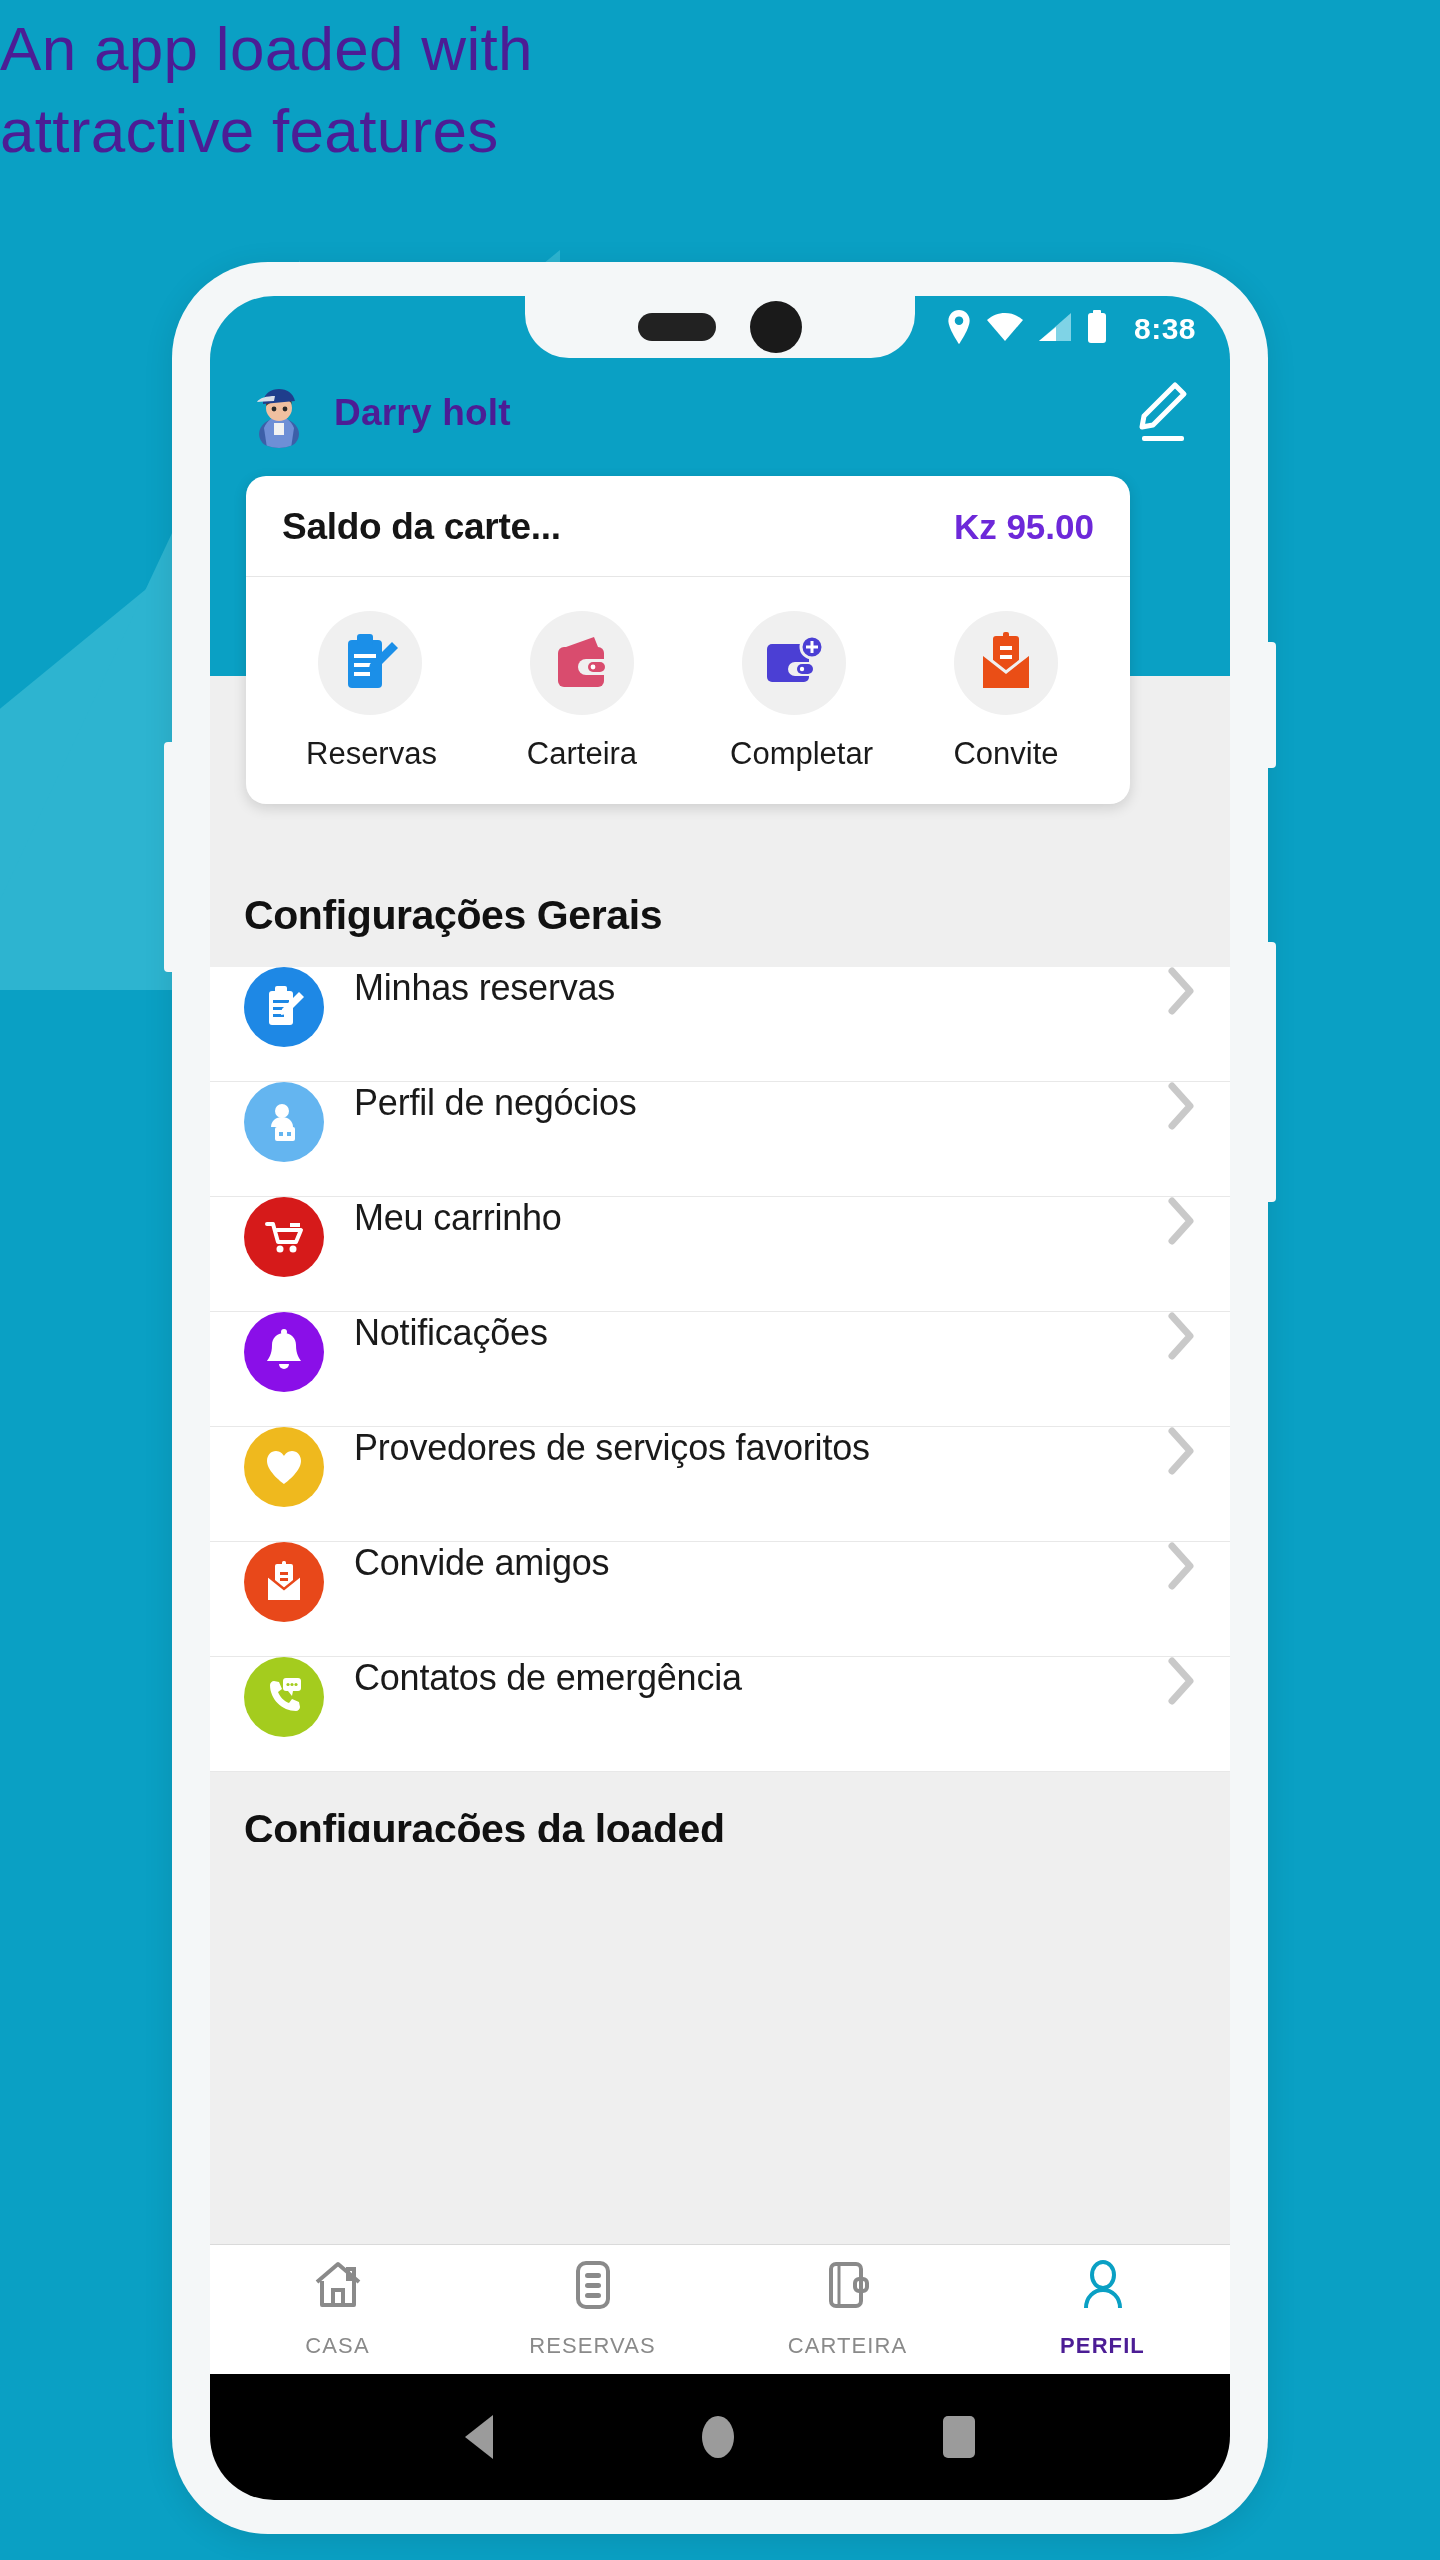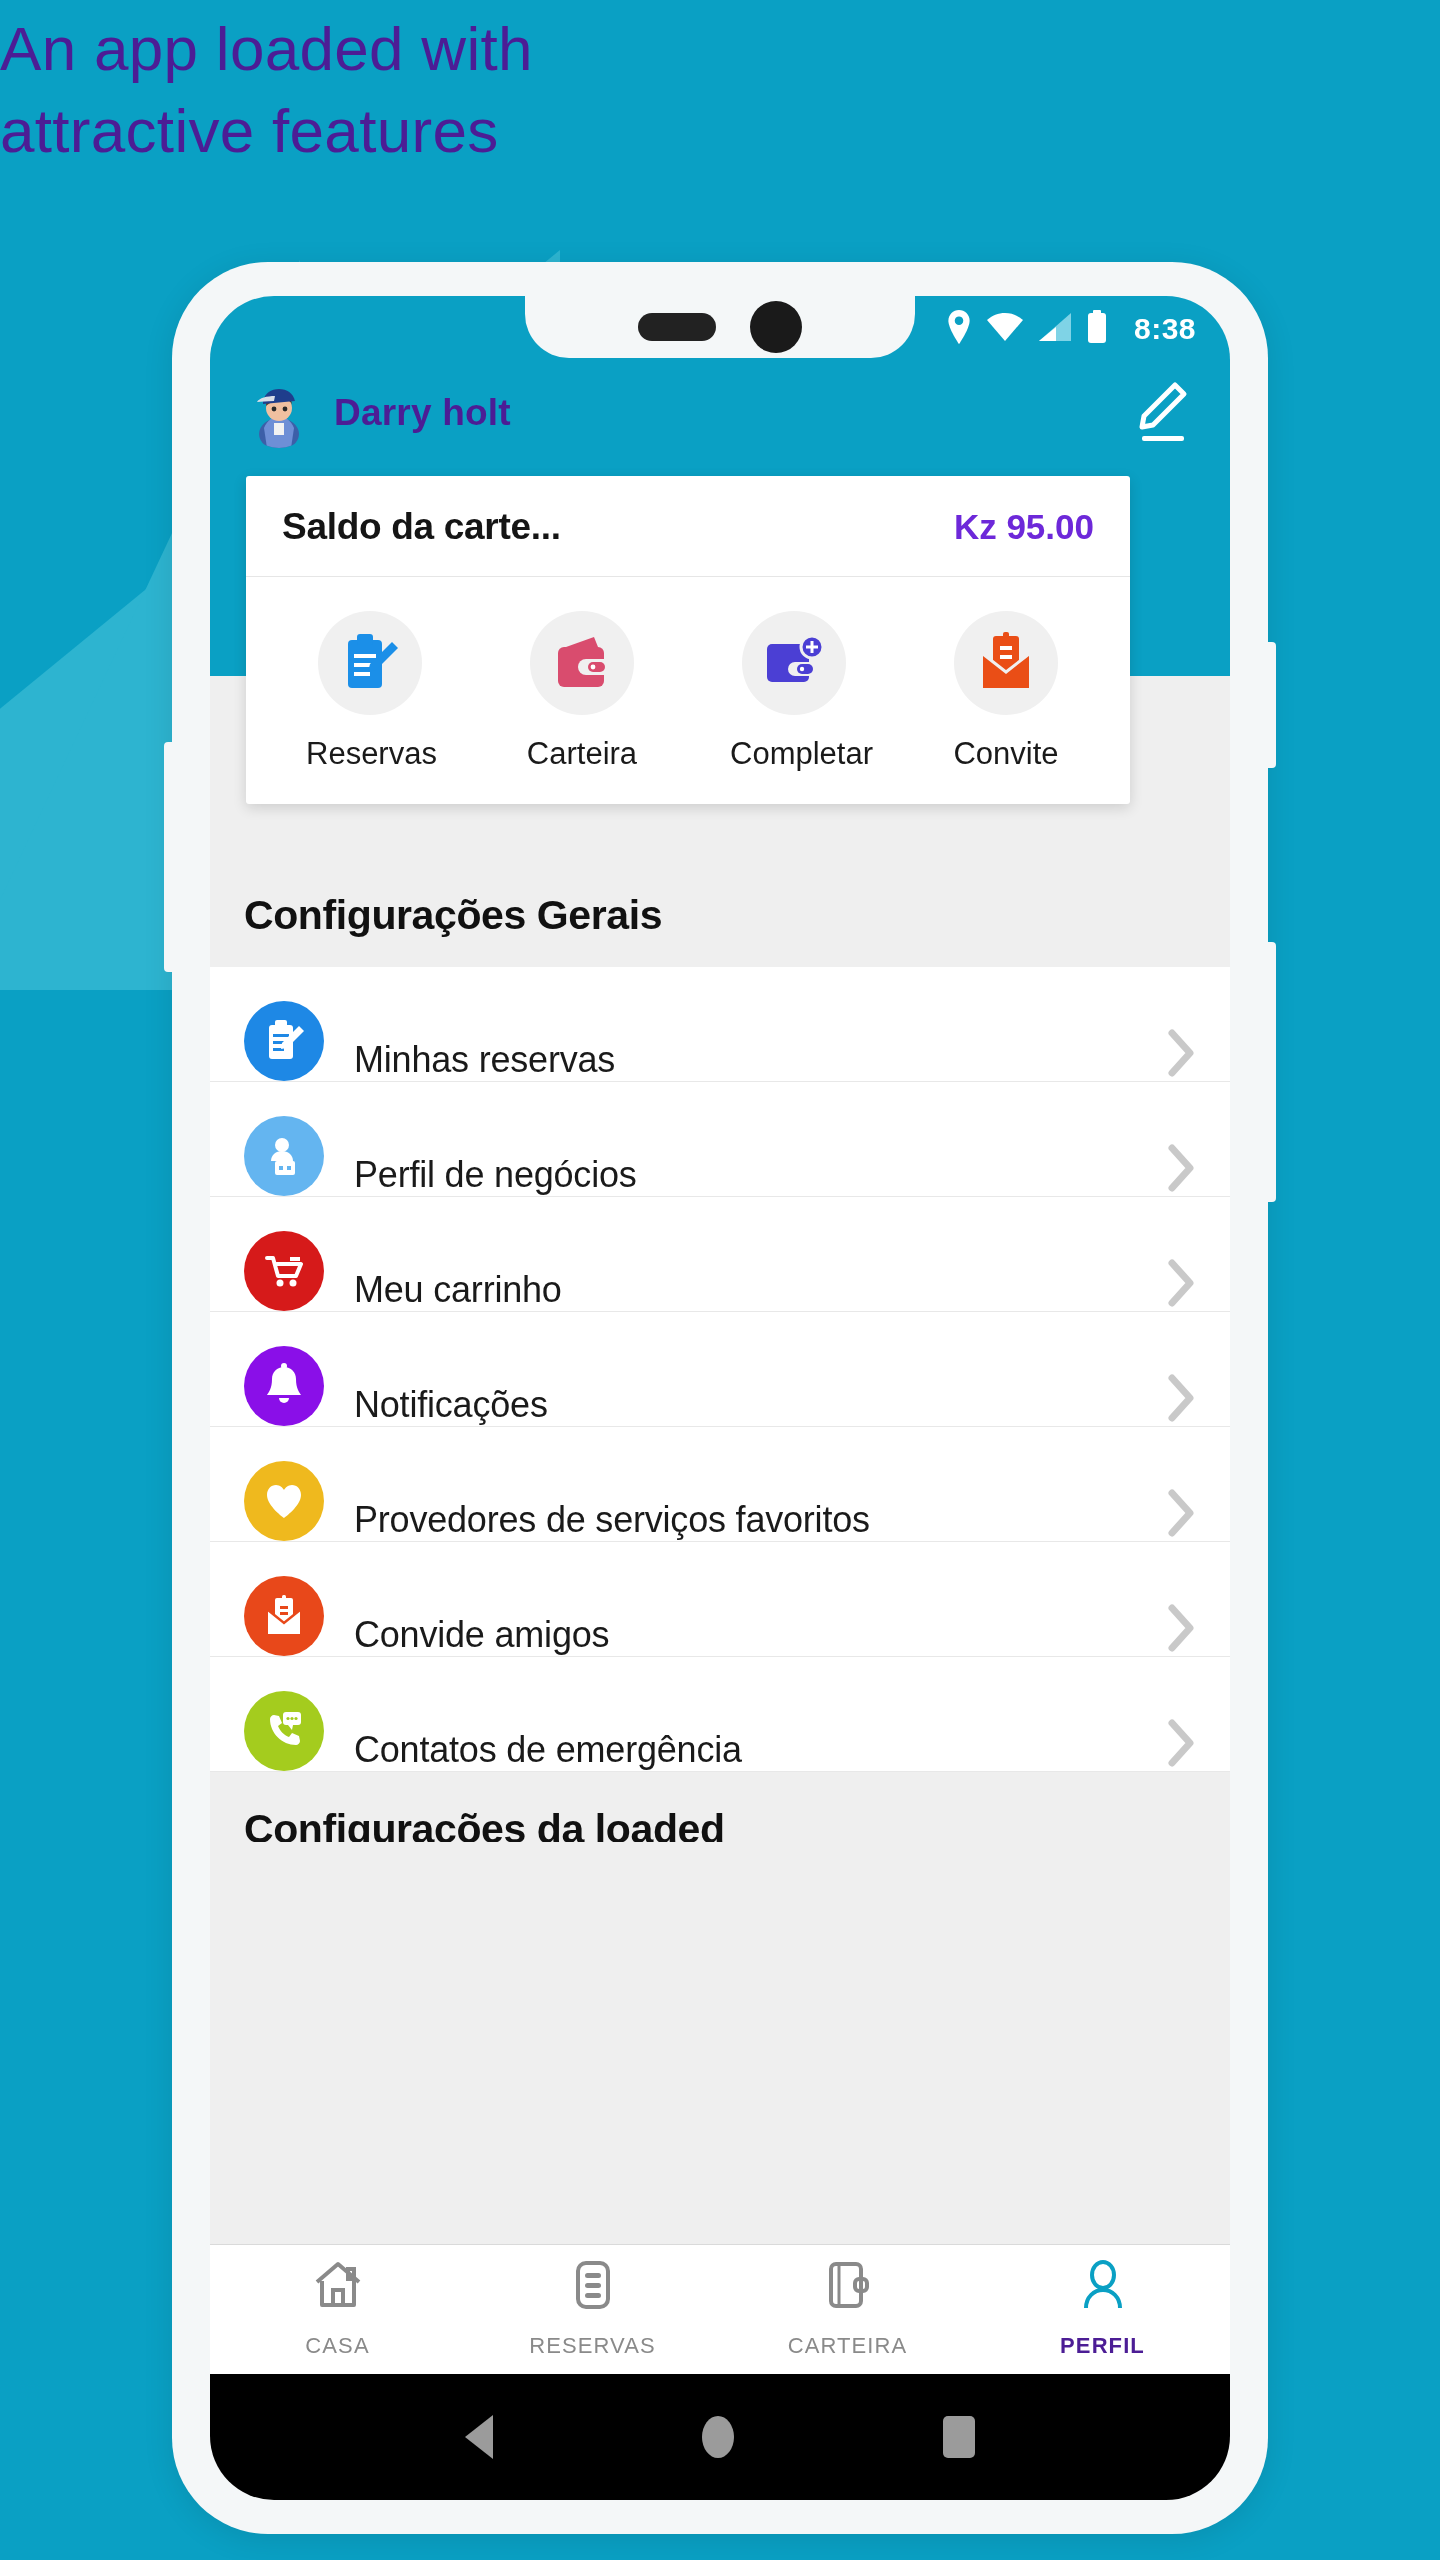--- a/index.html
+++ b/index.html
@@ -91,21 +91,21 @@
   .hdr-name {
     color: #4c1d95; font-size: 37px; font-weight: 700;
     margin-left: 20px; letter-spacing: 0.2px;
   }
   .edit-btn { position: absolute; right: 40px; top: 22px; cursor: pointer; }
 
   
   .teal-band { background: #0AA0C4; height: 208px; }
   .wallet-card {
     position: absolute; left: 36px; top: 180px; width: 884px;
-    background: #FFFFFF; border-radius: 3px;
+    background: #FFFFFF; border-radius: 20px;
     box-shadow: 0 4px 14px rgba(0,0,0,0.14);
     z-index: 6;
   }
   .wc-top {
     display: flex; align-items: center; justify-content: space-between;
     padding: 30px 36px 28px 36px;
     border-bottom: 1px solid #E6E6E6;
   }
   .wc-label { font-size: 37px; font-weight: 700; color: #151515; letter-spacing: -0.3px; }
   .wc-amount { font-size: 35px; font-weight: 700; color: #6d28d9; }
@@ -123,21 +123,21 @@
   }
 
   
   .content { background: #EFEFEF; padding-top: 186px; }
   .section-title {
     font-size: 41px; font-weight: 700; color: #111111;
     padding: 30px 34px 28px 34px; letter-spacing: -0.4px;
   }
   .list { background: #FFFFFF; }
   .row {
-    display: flex; align-items: flex-end; height: 115px;
+    display: flex; align-items: flex-start; height: 115px;
     padding: 0 34px 0 34px; border-bottom: 1px solid #E8E8E8;
     cursor: pointer; background: #FFFFFF;
   }
   .row-icon {
     width: 80px; height: 80px; border-radius: 50%;
     display: flex; align-items: center; justify-content: center; flex: 0 0 auto;
   }
   .row-label { margin-left: 30px; font-size: 36px; color: #1A1A1A; flex: 1; letter-spacing: -0.2px; }
   .chev { flex: 0 0 auto; }
 

